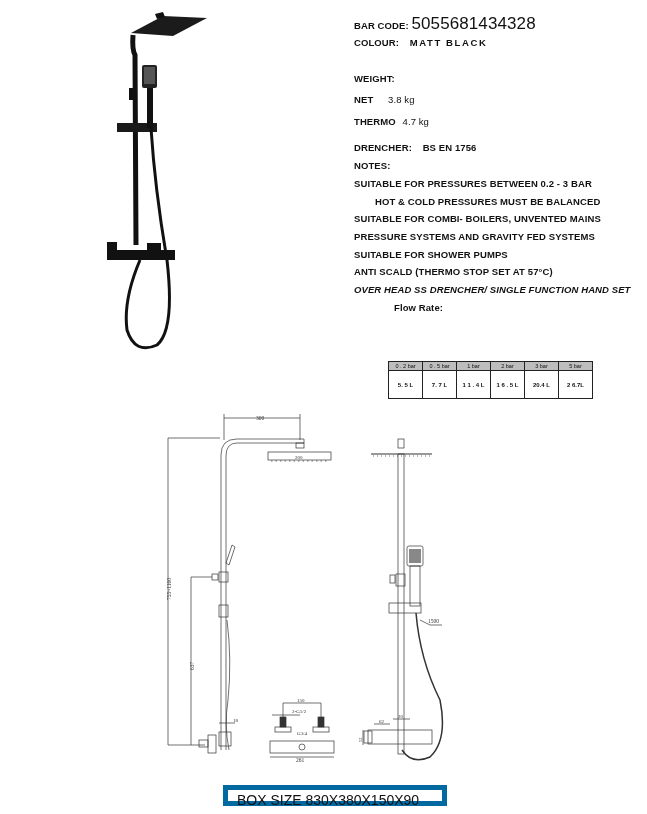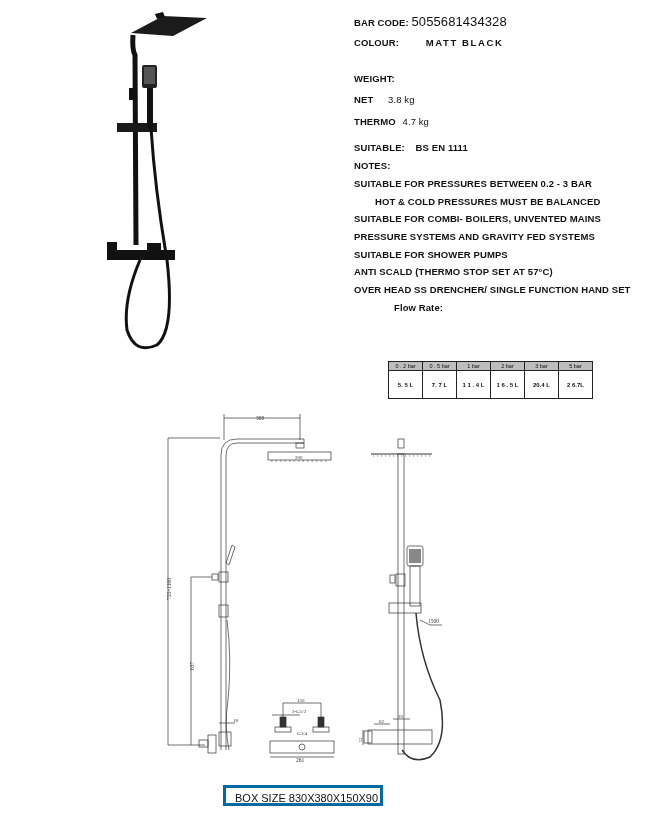--- a/index.html
+++ b/index.html
@@ -1,25 +1,25 @@
 <!DOCTYPE html>
 <html><head>
 <meta charset="utf-8">
 <style>
   html, body { margin:0; padding:0; background:#ffffff; }
   body { width:647px; height:814px; position:relative; overflow:hidden; font-family:"Liberation Sans", sans-serif; color:#111; }
   .abs { position:absolute; }
   .spec { left:354px; font-size:9.5px; font-weight:bold; white-space:nowrap; letter-spacing:0.1px; }
   .spec .val { font-weight:normal; }
-  .barcode-val { font-weight:normal; font-size:13px; }
-  .colour-val { letter-spacing:1.6px; margin-left:24px; }
+  .barcode-val { font-weight:normal; font-size:17px; }
+  .colour-val { letter-spacing:1.6px; margin-left:8px; }
   .flow-table { position:absolute; left:388px; top:361px; border-collapse:collapse; font-size:5.5px; }
   .flow-table th { background:#bdbdbd; border:1px solid #222; font-weight:normal; height:8px; padding:0; width:33px; text-align:center; }
   .flow-table td { border:1px solid #222; height:27px; text-align:center; font-weight:bold; font-size:6px; padding:0; }
-  .box-size { position:absolute; left:223px; top:785px; width:160px; height:21px; border:3px solid #0369a1; font-size:11px; line-height:21px; padding-left:9px; box-sizing:border-box; }
+  .box-size { position:absolute; left:223px; top:785px; width:224px; height:21px; border:5px solid #0369a1; font-size:14px; line-height:21px; padding-left:9px; box-sizing:border-box; }
   svg text { font-family:"Liberation Serif", serif; }
 </style>
 </head>
 <body>
 
 <svg class="abs" style="left:95px;top:10px;" width="120" height="345" viewBox="0 0 120 345">
 
   <polygon points="36,23 68,6 112,8 78,26" fill="#1b1b1b"></polygon>
   <polygon points="60,4 68,2 70,7 62,9" fill="#111"></polygon>
 
@@ -50,31 +50,31 @@
 <div class="abs spec" style="top:73px;">WEIGHT:</div>
 <div class="abs spec" style="top:94px;">
   <span>NET</span>
   <span class="val" style="margin-left:12px;">3.8 kg</span>
 </div>
 <div class="abs spec" style="top:116px;">
   <span>THERMO</span>
   <span class="val" style="margin-left:4px;">4.7 kg</span>
 </div>
 <div class="abs spec" style="top:142px;">
-  <span>SUITABLE:</span>
-  <span style="margin-left:8px;">BS EN 1111</span>
+  <span>DRENCHER:</span>
+  <span style="margin-left:8px;">BS EN 1756</span>
 </div>
 <div class="abs spec" style="top:160px;text-align:right;">NOTES:</div>
 <div class="abs spec" style="top:178px;">SUITABLE FOR PRESSURES BETWEEN 0.2 - 3 BAR</div>
 <div class="abs spec" style="top:196px;padding-left:21px;">HOT &amp; COLD PRESSURES MUST BE BALANCED</div>
 <div class="abs spec" style="top:213px;">SUITABLE FOR COMBI- BOILERS, UNVENTED MAINS</div>
 <div class="abs spec" style="top:231px;">PRESSURE SYSTEMS AND GRAVITY FED SYSTEMS</div>
 <div class="abs spec" style="top:249px;">SUITABLE FOR SHOWER PUMPS</div>
 <div class="abs spec" style="top:266px;">ANTI SCALD (THERMO STOP SET AT 57°C)</div>
-<div class="abs spec" style="top:284px;">OVER HEAD SS DRENCHER/ SINGLE FUNCTION HAND SET</div>
+<div class="abs spec" style="top:284px;font-style:italic;">OVER HEAD SS DRENCHER/ SINGLE FUNCTION HAND SET</div>
 <div class="abs spec" style="top:302px;margin-left:40px;">Flow Rate:</div>
 
 <table class="flow-table">
   <tbody>
       <tr>
     <th>0 . 2 bar</th>
     <th>0 . 5 bar</th>
     <th>1 bar</th>
     <th>2 bar</th>
     <th>3 bar</th>

